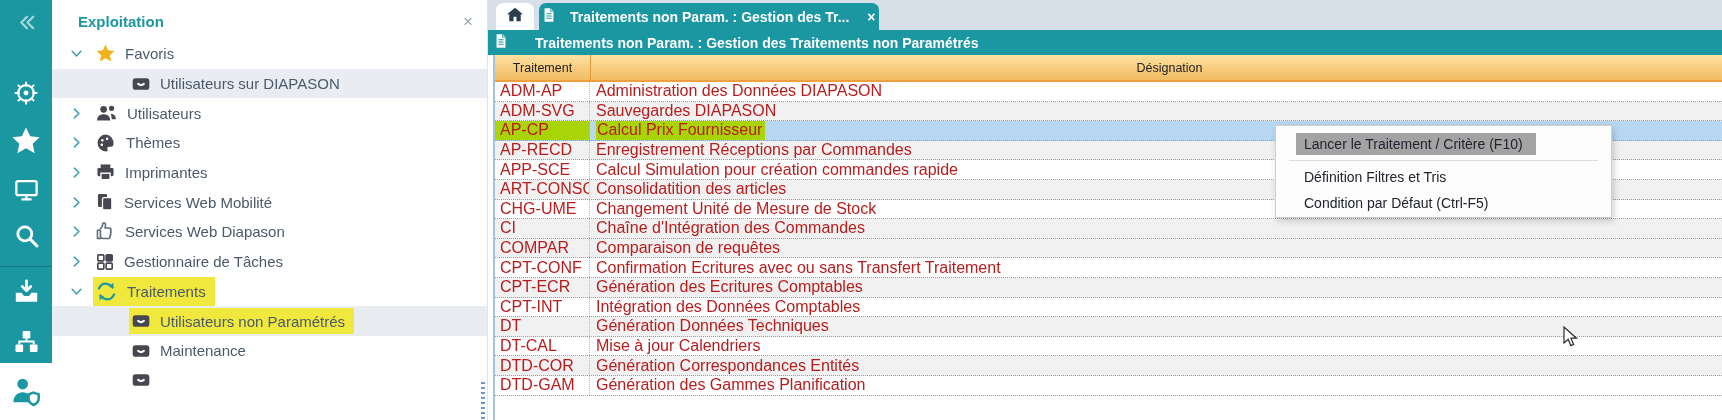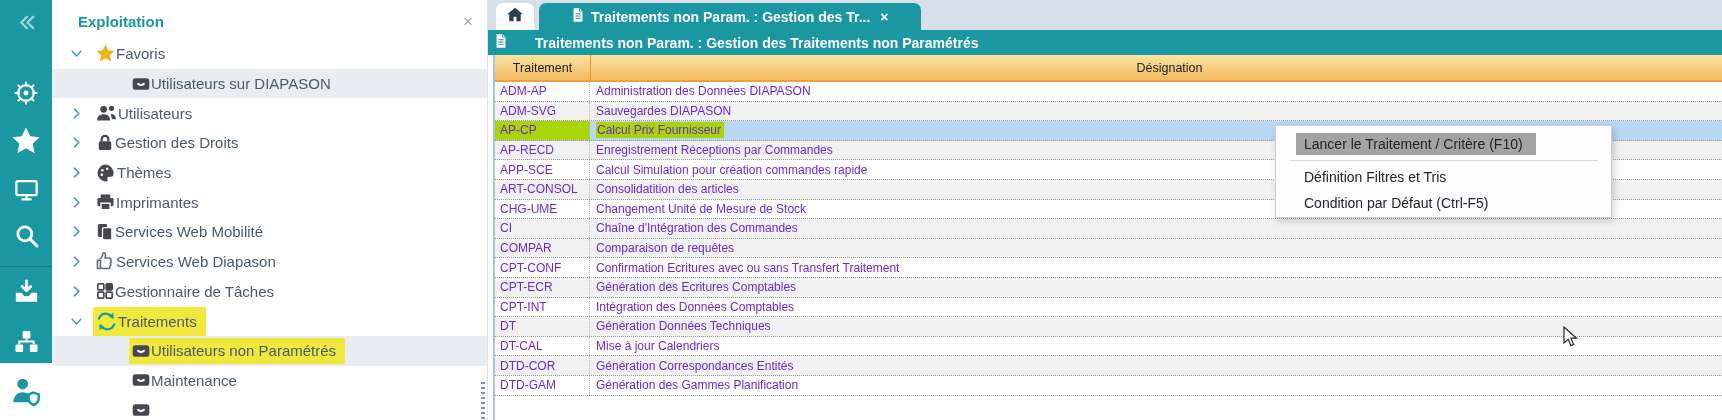--- a/index.html
+++ b/index.html
@@ -24,49 +24,49 @@
   .sidebar{position:absolute;left:52px;top:0;width:435px;height:420px;background:#fff;
            border-right:1px solid #dfe4e8;z-index:4;}
   .sb-head{display:flex;align-items:center;padding:13px 14px 0 26px;}
   .sb-title{color:#1b97a2;font-size:15px;font-weight:bold;}
   .sb-close{margin-left:auto;color:#9aa6b0;font-size:17px;line-height:1;cursor:default;}
   .tree{margin-top:9px;}
   .tree-row{height:29.7px;display:flex;align-items:center;font-size:15px;color:#4a5a6b;position:relative;}
   .tree-row.sel{background:#e9edf2;}
   .chev{width:14px;margin-left:18px;display:flex;align-items:center;color:#3fa0ac;flex:0 0 auto;}
   .chev.none{visibility:hidden;}
-  .t-group{display:flex;align-items:center;margin-left:9px;padding:3px 9px 3px 2px;}
+  .t-group{display:flex;align-items:center;gap:9px;margin-left:9px;padding:3px 9px 3px 2px;}
   .t-group.lvl2{margin-left:45px;}
   .t-group.hl{background:#f0e83c;}
   .ticon{display:flex;align-items:center;color:#474752;}
   .ticon.c-star{color:#f1b31c;}
   .ticon.c-teal{color:#1b97a2;}
   .ticon.c-light{color:#5c6d7c;}
   .sb-scroll{position:absolute;right:2px;bottom:0;width:4px;height:38px;
              background:repeating-linear-gradient(180deg,#6d95d6 0 2px,transparent 2px 5px);}
 
   
   .main{position:absolute;left:487px;top:0;right:0;height:420px;}
   .tabstrip{height:30px;background:#d7e0e9;display:flex;align-items:flex-end;padding-left:9px;}
   .tab-home{width:38px;height:27px;background:#fff;border-radius:7px 7px 0 0;
             display:flex;align-items:center;justify-content:center;color:#2d3e50;}
   .tab-active{margin-left:5px;height:27px;background:#1b97a2;border-radius:7px 7px 0 0;color:#fff;
-              display:flex;align-items:center;gap:6px;padding:0 32px;font-size:14px;font-weight:600;}
+              display:flex;align-items:center;gap:14px;padding:0 3px;font-size:14px;font-weight:600;}
   .tab-close{font-size:14px;font-weight:bold;margin-left:4px;}
   .titlebar{height:25px;background:#1b97a2;color:#fff;display:flex;align-items:center;
             padding-left:7px;font-size:14px;font-weight:600;margin-left:0;}
   .titlebar .tb-text{margin-left:27px;}
 
   
   .grid{position:absolute;top:55px;left:6px;right:0;bottom:0;border-left:2px solid #a4c3dc;background:#fff;}
   .ghead{height:25px;display:flex;background:linear-gradient(#fde2a2,#f2bb62);
          border-bottom:2px solid #ee9f3f;font-size:12.5px;color:#222;}
   .gh1{width:95px;display:flex;align-items:center;justify-content:center;border-right:1px solid #dd9a38;}
   .gh2{flex:1;display:flex;align-items:center;justify-content:center;padding-left:26px;}
-  .gbody{font-size:12px;color:#6d28d9;}
+  .gbody{font-size:16px;color:#b91c1c;}
   .trow{height:19.6px;display:flex;box-sizing:border-box;border-bottom:1px dotted #9b9b9b;background:#fff;}
   .trow.alt{background:#f1f1f1;}
   .trow.sel{background:#b9d7f2;}
   .tc1{width:95px;box-sizing:border-box;padding-left:5px;display:flex;align-items:center;
        border-right:1px dotted #bcbcbc;overflow:hidden;white-space:nowrap;}
   .trow.sel .tc1{background:#a8d408;}
   .tc2{flex:1;padding-left:6px;display:flex;align-items:center;overflow:hidden;white-space:nowrap;}
   .match{background:#a8d408;padding:1px 3px 1px 1px;}
 
   
@@ -192,36 +192,20 @@
           </span>
         </div>
         <div class="tree-row">
           <span class="chev">
             <svg viewBox="0 0 24 24" width="13" height="13">
               <path d="M8 4 L16.5 12 L8 20" fill="none" stroke="currentColor" stroke-width="2.8" stroke-linecap="round" stroke-linejoin="round"></path>
             </svg>
           </span>
           <span class="t-group">
             <span class="ticon ">
-              <svg viewBox="0 0 24 24" width="20" height="20">
-                <rect x="4.5" y="10" width="15" height="10.5" rx="2" fill="currentColor"></rect>
-                <path d="M8 10 V7.5 a4 4 0 0 1 8 0 V10" fill="none" stroke="currentColor" stroke-width="2.7"></path>
-              </svg>
-            </span>
-            <span>Gestion des Droits</span>
-          </span>
-        </div>
-        <div class="tree-row">
-          <span class="chev">
-            <svg viewBox="0 0 24 24" width="13" height="13">
-              <path d="M8 4 L16.5 12 L8 20" fill="none" stroke="currentColor" stroke-width="2.8" stroke-linecap="round" stroke-linejoin="round"></path>
-            </svg>
-          </span>
-          <span class="t-group">
-            <span class="ticon ">
               <svg viewBox="0 0 24 24" width="22" height="22">
                 <path d="M12 2.8 a9.2 9.2 0 1 0 0 18.4 c1.9 0 2.3-1.3 1.6-2.4 -.8-1.4.2-2.8 2-2.8 h2 c1.5 0 2.6-1.2 2.6-2.9 A9.4 9.4 0 0 0 12 2.8 Z" fill="currentColor"></path>
                 <circle cx="8" cy="9" r="1.4" fill="#fff"></circle>
                 <circle cx="13.2" cy="7.3" r="1.4" fill="#fff"></circle>
                 <circle cx="7.4" cy="14" r="1.4" fill="#fff"></circle>
               </svg>
             </span>
             <span>Thèmes</span>
           </span>
         </div>

